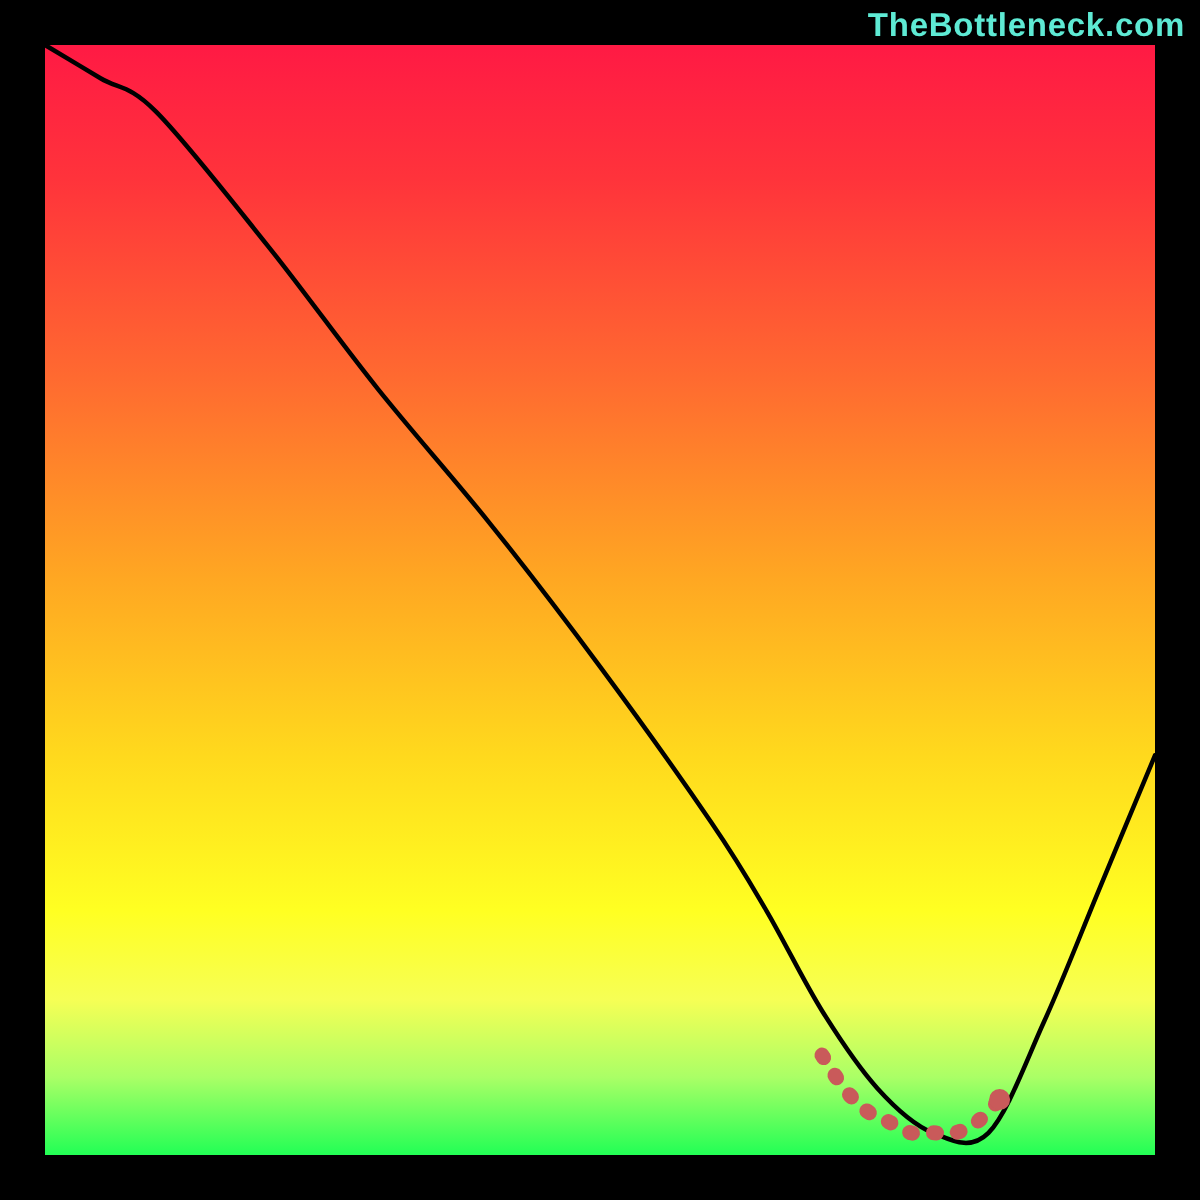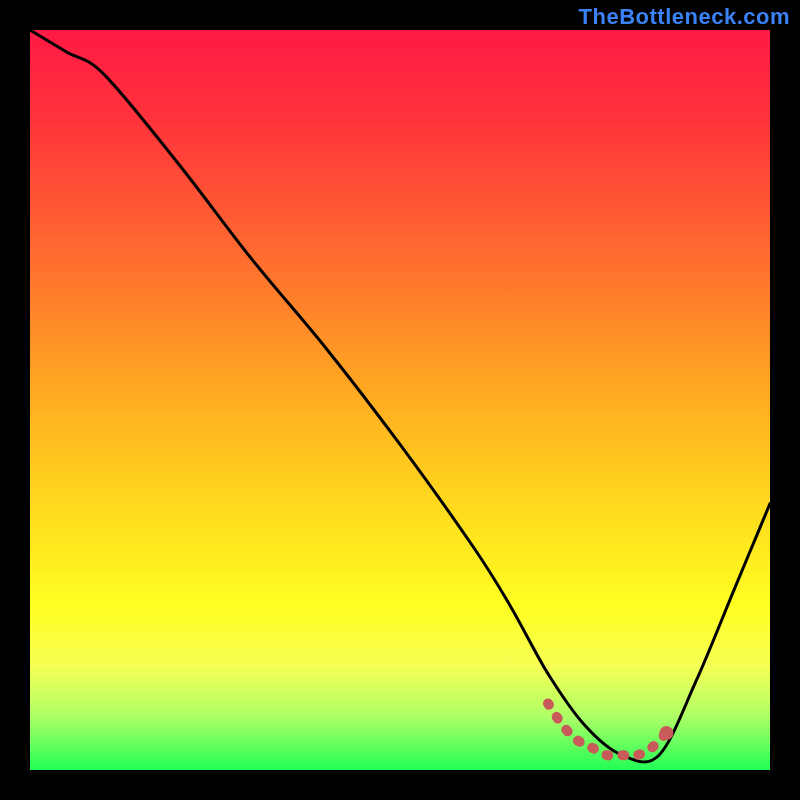--- a/index.html
+++ b/index.html
@@ -10,21 +10,21 @@
     height: 800px;
     background: #000;
   }
   .watermark {
     position: absolute;
     top: 4px;
     right: 10px;
     font-family: Arial, Helvetica, sans-serif;
     font-size: 22px;
     font-weight: 600;
-    color: #3b82f6;
+    color: #5eead4;
     letter-spacing: 0.5px;
     z-index: 5;
   }
   .plot-frame {
     position: absolute;
     left: 30px;
     top: 30px;
     width: 740px;
     height: 740px;
   }

